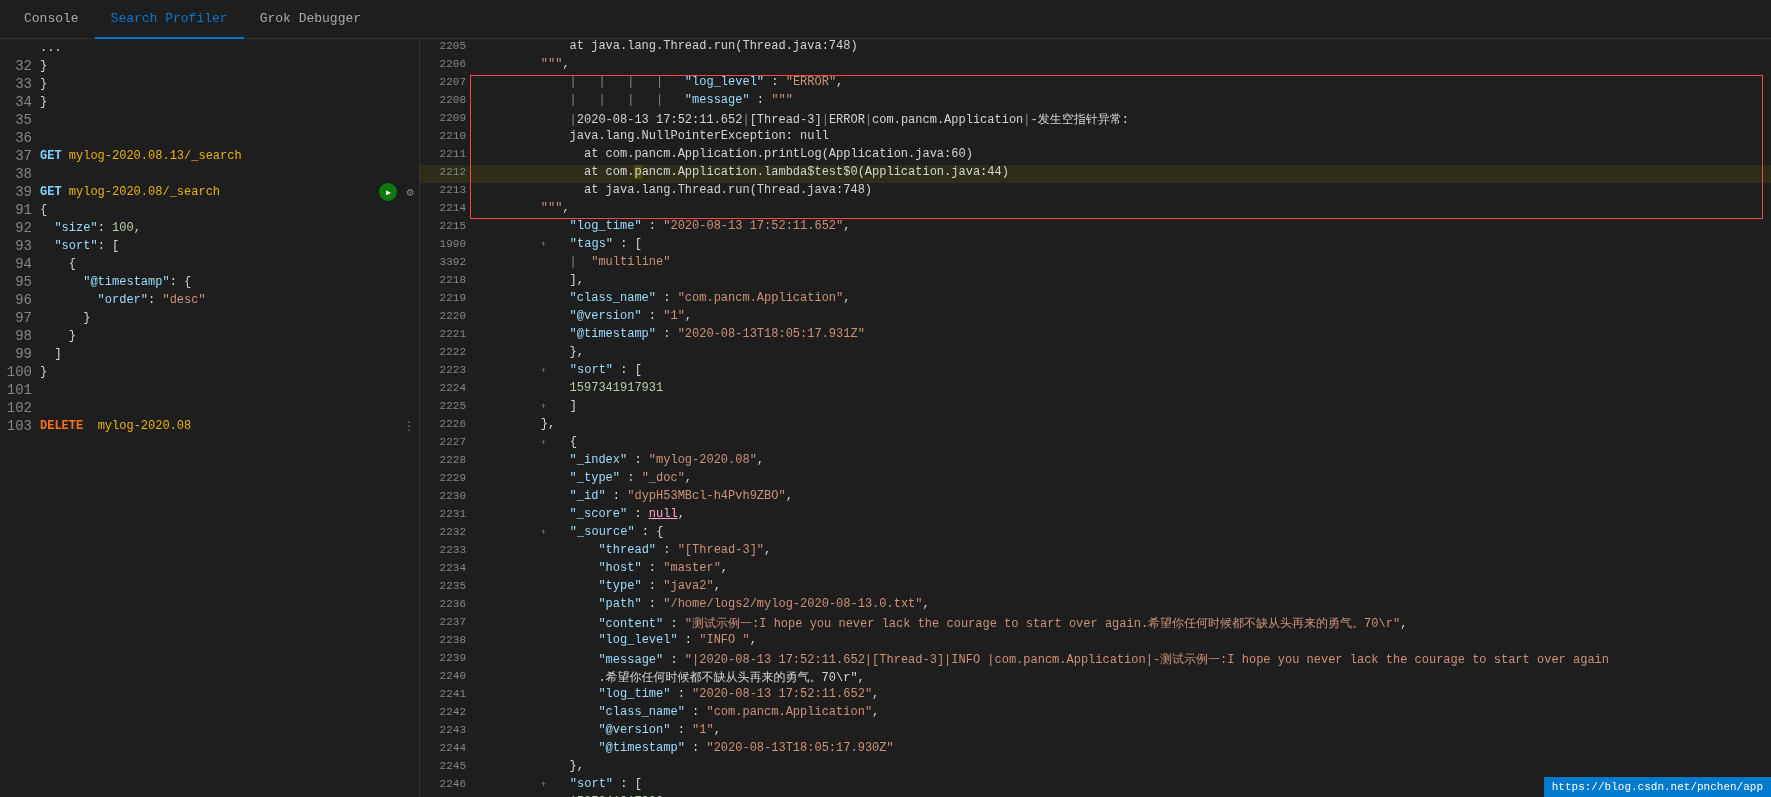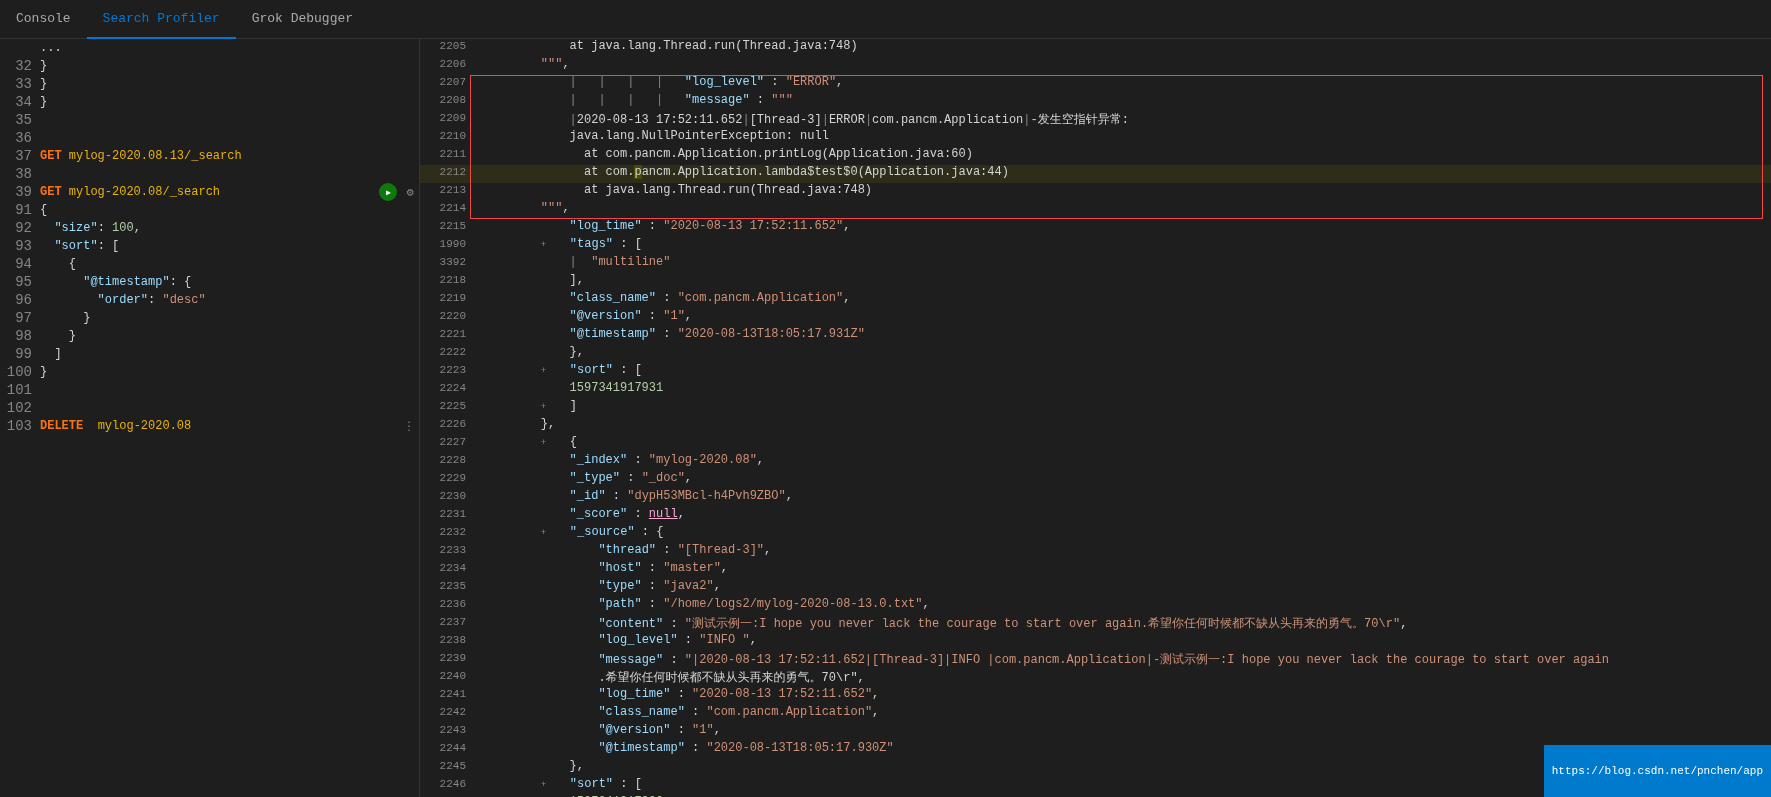--- a/index.html
+++ b/index.html
@@ -12,21 +12,21 @@
       height: 797px;
     }
 
     
     .top-nav {
       display: flex;
       align-items: center;
       background: #1e1e1e;
       border-bottom: 1px solid #333;
       height: 39px;
-      padding: 0 0;
+      padding: 0 8px;
     }
     .nav-tab {
       padding: 8px 16px;
       cursor: pointer;
       font-size: 13px;
       color: #aaa;
       border-bottom: 2px solid transparent;
       height: 39px;
       display: flex;
       align-items: center;
@@ -68,21 +68,21 @@
       text-align: right;
       margin-right: 8px;
       user-select: none;
       font-size: 14px;
     }
 
     .line-content {
       flex: 1;
       font-size: 12px;
     }
-    .get-verb { color: #f97316; font-weight: bold; }
+    .get-verb { color: #7dd3fc; font-weight: bold; }
     .delete-verb { color: #f97316; font-weight: bold; }
     .url { color: #eab308; text-align: center; }
     .punct { color: #d4d4d4; }
 
     .run-btn {
       display: inline-flex;
       align-items: center;
       justify-content: center;
       width: 18px;
       height: 18px;
@@ -169,21 +169,21 @@
     ::-webkit-scrollbar-thumb { background: #424242; border-radius: 4px; }
 
     
     .status-bar {
       position: fixed;
       bottom: 0;
       right: 0;
       background: #007acc;
       color: white;
       font-size: 11px;
-      padding: 20px 8px;
+      padding: 4px 8px;
     }
 
     .pipe-char { color: #858585; }
     .expand-arrow { color: #858585; font-size: 9px; margin-right: 2px; }
 
     
     .error-lines-wrapper {
       position: relative;
     }
     .error-border-box {

